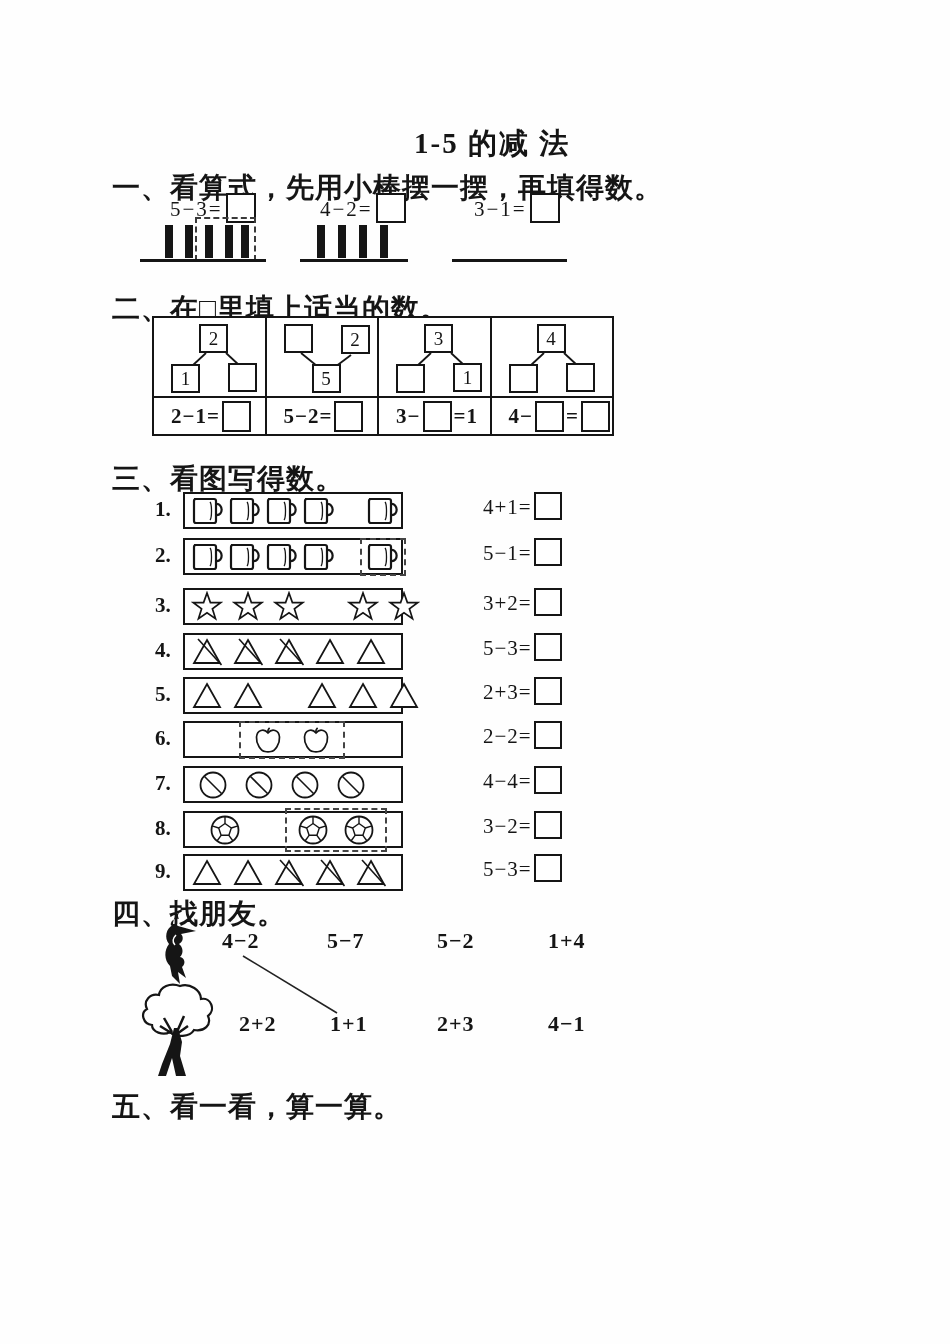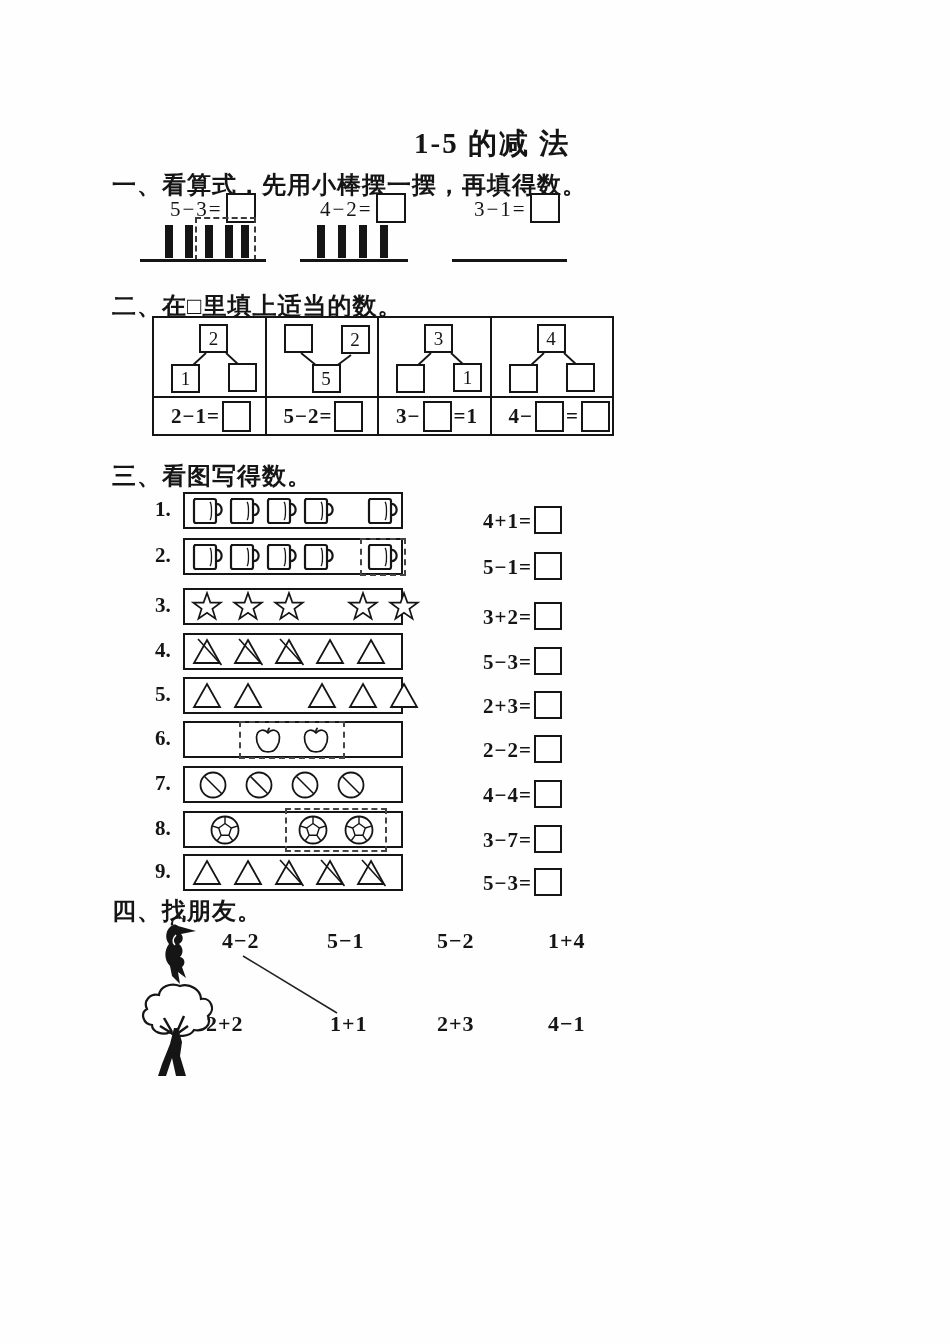--- a/index.html
+++ b/index.html
@@ -1,20 +1,20 @@
 <!DOCTYPE html>
 <html><head>
 <meta charset="utf-8">
 <style>
   html,body{margin:0;padding:0;background:#ffffff;}
   .page{position:relative;width:950px;height:1344px;background:#fefefe;
         font-family:"Liberation Serif","DejaVu Serif",serif;color:#151515;overflow:hidden;}
 
   .title{position:absolute;left:414px;top:124px;font-size:29px;font-weight:bold;letter-spacing:2px;}
-  .hdr{position:absolute;left:112px;font-size:24px;font-weight:bold;letter-spacing:1px;}
+  .hdr{position:absolute;left:112px;font-size:28px;font-weight:bold;letter-spacing:1px;}
   .hd1{top:169px}.hd2{top:290px}.hd3{top:460px}.hd4{top:895px}.hd5{top:1088px}
 
   
   .eqt{letter-spacing:2px;}
   .abox{display:inline-block;border:2px solid #151515;background:#fff;}
 
   
   .s1eq{position:absolute;top:193px;font-size:21px;white-space:nowrap;}
   .e1{left:170px}.e2{left:320px}.e3{left:474px}
   .s1eq .abox{width:26px;height:26px;vertical-align:-7px;margin-left:3px;}
@@ -39,39 +39,39 @@
   .ecell .eqt{letter-spacing:1px;}
   .ecell .abox{width:25px;height:27px;vertical-align:-8px;margin:0 2px;}
 
   
   .r3{position:absolute;left:0;width:950px;height:40px;}
   .p1{top:492px}.p2{top:538px}.p3{top:588px}.p4{top:633px}.p5{top:677px}
   .p6{top:721px}.p7{top:766px}.p8{top:811px}.p9{top:854px}
   .r3 .num{position:absolute;left:155px;top:5px;font-size:21px;font-weight:bold;}
   .r3 .strip{position:absolute;left:183px;top:0;width:220px;height:37px;border:2px solid #151515;
              box-sizing:border-box;display:flex;align-items:center;padding:0 6px;gap:10px;background:#fff;}
-  .r3 .eq{position:absolute;left:483px;top:14px;font-size:21px;font-weight:bold;white-space:nowrap;}
+  .r3 .eq{position:absolute;left:483px;top:0;font-size:21px;font-weight:normal;white-space:nowrap;}
   .r3 .eq .eqt{letter-spacing:1px;}
   .r3 .eq .abox{width:24px;height:24px;vertical-align:-6px;margin-left:2px;}
   .gap{display:inline-block;width:24px;flex:none;}
   .shape{display:inline-flex;flex:none;line-height:0;}
   .dashwrap{display:inline-flex;border:2px dashed #444;padding:2px 4px;margin-left:-6px;}
   .dashgrp{display:inline-flex;align-items:center;border:2px dashed #444;}
   .strip.tight{gap:3px;}
   .strip.mid{gap:9px;}
   .strip.wide{gap:16px;padding-left:13px;}
   .strip.row6{padding-left:20px;}
   .row6 .dashgrp{gap:18px;padding:3px 12px;}
   .strip.row8{padding-left:24px;}
   .row8 .dashgrp{gap:14px;padding:4px 10px;}
 
   
   .m4{position:absolute;font-size:22px;font-weight:bold;letter-spacing:1px;white-space:nowrap;}
   .m4a{left:222px;top:928px}.m4b{left:327px;top:928px}.m4c{left:437px;top:928px}.m4d{left:548px;top:928px}
-  .m4e{left:206px;top:1011px}.m4f{left:330px;top:1011px}.m4g{left:437px;top:1011px}.m4h{left:548px;top:1011px}
+  .m4e{left:239px;top:1011px}.m4f{left:330px;top:1011px}.m4g{left:437px;top:1011px}.m4h{left:548px;top:1011px}
   .bird{position:absolute;left:152px;top:908px;}
   .tree{position:absolute;left:136px;top:982px;}
   .mline{position:absolute;left:240px;top:953px;}
 </style>
 </head>
 <body>
 
 <div class="page">
 
   <div class="title">1-5 的减 法</div>
@@ -437,21 +437,21 @@
               <polygon points="16,9.5 22.3,14 19.9,21.3 12.1,21.3 9.7,14" fill="#fff" stroke="#151515" stroke-width="1.4"></polygon>
               <line x1="16" y1="9.5" x2="16" y2="2.5" stroke="#151515" stroke-width="1.4"></line>
               <line x1="22.3" y1="14" x2="29" y2="11.8" stroke="#151515" stroke-width="1.4"></line>
               <line x1="19.9" y1="21.3" x2="24" y2="27" stroke="#151515" stroke-width="1.4"></line>
               <line x1="12.1" y1="21.3" x2="8" y2="27" stroke="#151515" stroke-width="1.4"></line>
               <line x1="9.7" y1="14" x2="3" y2="11.8" stroke="#151515" stroke-width="1.4"></line>
             </svg>
           </span>
         </span>
       </div>
-    <div class="eq"><span class="eqt">3−7=</span><span class="abox"></span></div>
+    <div class="eq"><span class="eqt">3−2=</span><span class="abox"></span></div>
   </div>
   <div class="r3 p9">
     <span class="num">9.</span>
     <div class="strip mid">
         <span class="shape">
           <svg width="32" height="29" viewBox="0 0 32 29">
             <polygon points="16,3 29,26 3,26" fill="#fff" stroke="#151515" stroke-width="1.8"></polygon>
           </svg>
         </span>
         <span class="shape">
@@ -489,26 +489,27 @@
     <circle cx="29" cy="12" r="1.6" fill="#fff"></circle>
   </svg>
 
   <svg class="tree" width="88" height="100" viewBox="0 0 88 100">
     <path d="M44 4 C34 0 24 5 23 13 C14 11 7 19 11 27 C4 31 7 42 16 43 C16 50 27 54 34 50 C40 56 54 55 58 48 C68 50 76 43 72 34 C80 28 75 15 65 17 C65 8 54 1 44 4 Z" fill="#fff" stroke="#151515" stroke-width="2.2"></path>
     <path d="M38 46 L34 62 L26 82 L22 94 L30 94 L36 76 L40 94 L50 94 L44 74 L46 60 L42 46 Z" fill="#151515"></path>
     <path d="M36 50 L28 36 M40 52 L48 34 M38 54 L52 44 M37 52 L24 44" stroke="#151515" stroke-width="2.5" fill="none"></path>
   </svg>
 
   <span class="m4 m4a">4−2</span>
-  <span class="m4 m4b">5−1</span>
+  <span class="m4 m4b">5−7</span>
   <span class="m4 m4c">5−2</span>
   <span class="m4 m4d">1+4</span>
   <span class="m4 m4e">2+2</span>
   <span class="m4 m4f">1+1</span>
   <span class="m4 m4g">2+3</span>
   <span class="m4 m4h">4−1</span>
 
   <svg class="mline" width="100" height="64" viewBox="0 0 100 64">
     <line x1="3" y1="3" x2="97" y2="60" stroke="#222" stroke-width="1.6"></line>
   </svg>
 
+  <div class="hdr hd5">五、看一看，算一算。</div>
 
 </div>
 
 </body></html>

